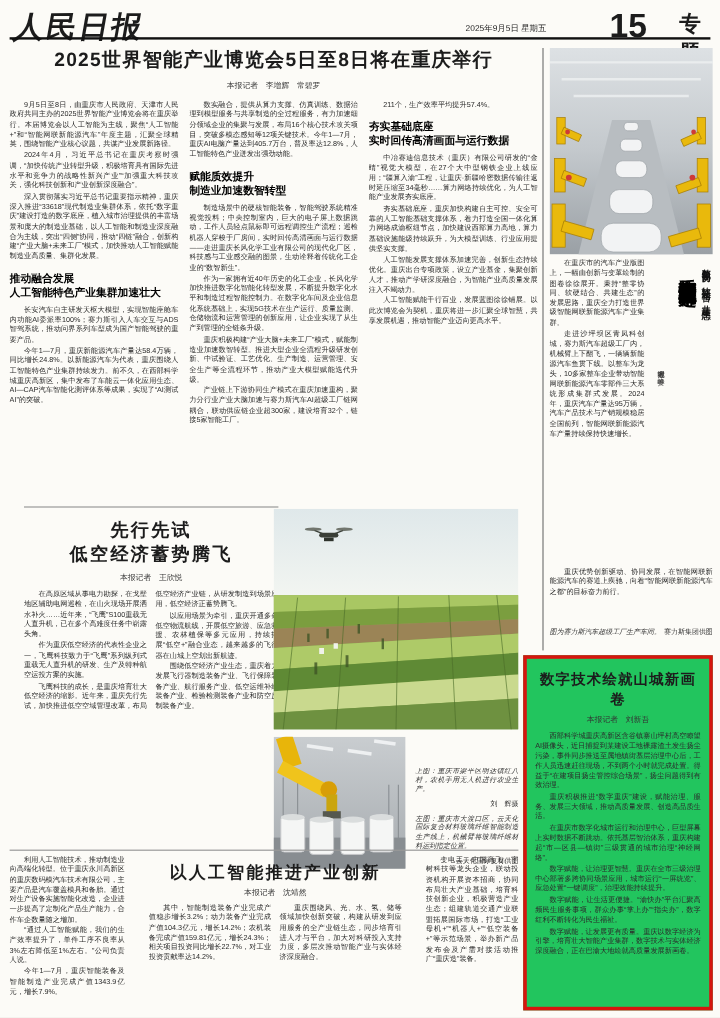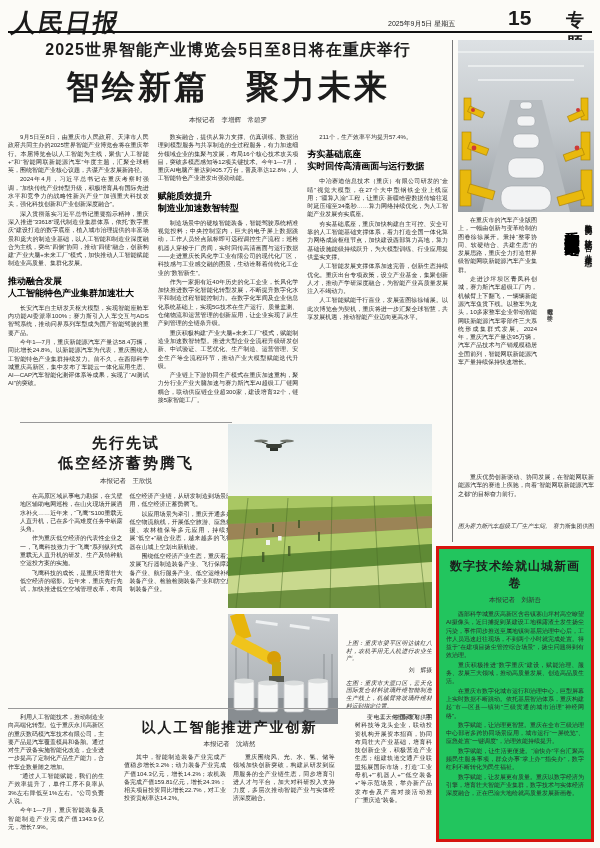--- a/index.html
+++ b/index.html
@@ -3,21 +3,21 @@
 <meta charset="utf-8">
 <style>
   html,body{margin:0;padding:0;}
   body{font-family:"Liberation Sans",sans-serif;color:#1c1c1c;background:#e9e7e2;}
   .page{position:relative;width:600px;height:848px;background:#fcfbf7;overflow:hidden;}
 
   
   .masthead{position:absolute;left:12px;top:6px;font-family:"DejaVu Serif",serif;
     font-size:25px;font-weight:900;transform:skewX(-10deg);letter-spacing:2px;}
   .hdr-date{position:absolute;left:388px;top:19px;font-size:7px;color:#222;}
-  .hdr-pagenum{position:absolute;left:508px;top:6px;font-size:21px;font-weight:700;}
+  .hdr-pagenum{position:absolute;left:508px;top:6px;font-size:28px;font-weight:700;}
   .hdr-section{position:absolute;left:540px;top:8px;font-size:18px;font-weight:700;letter-spacing:5px;margin-left:26px;}
   .hdr-rule{position:absolute;left:8px;top:31px;width:584px;height:2px;background:#111;}
 
   
   .para{font-size:6px;line-height:8.3px;text-align:justify;text-indent:12px;color:#2b2b2b;margin:0 0 1px 0;}
   .subhead{font-weight:700;font-size:9px;line-height:12px;margin:7px 0 5px 0;color:#000;}
   .byline{font-size:6.5px;color:#333;text-align:center;}
 
   
   .main-art{position:absolute;left:8px;top:36px;width:440px;height:380px;}
@@ -81,21 +81,20 @@
 <div class="page">
 
   <div class="masthead">人民日报</div>
   <div class="hdr-date">2025年9月5日  星期五</div>
   <div class="hdr-pagenum">15</div>
   <div class="hdr-section">专题</div>
   <div class="hdr-rule"></div>
 
   <div class="main-art">
     <div class="main-kicker">2025世界智能产业博览会5日至8日将在重庆举行</div>
-    <div class="main-headline">智绘新篇　聚力未来</div>
     <div class="byline main-byline">本报记者　李增辉　常碧罗</div>
     <div class="main-cols">
       <div class="main-col">
           <div class="para">9月5日至8日，由重庆市人民政府、天津市人民政府共同主办的2025世界智能产业博览会将在重庆举行。本届博览会以人工智能为主线，聚焦“人工智能+”和“智能网联新能源汽车”年度主题，汇聚全球精英，围绕智能产业核心议题，共谋产业发展新路径。</div>
           <div class="para">2024年4月，习近平总书记在重庆考察时强调，“加快传统产业转型升级，积极培育具有国际先进水平和竞争力的战略性新兴产业”“加强重大科技攻关，强化科技创新和产业创新深度融合”。</div>
           <div class="para">深入贯彻落实习近平总书记重要指示精神，重庆深入推进“33618”现代制造业集群体系，依托“数字重庆”建设打造的数字底座，植入城市治理提供的丰富场景和庞大的制造业基础，以人工智能和制造业深度融合为主线，突出“四侧”协同，推动“四链”融合，创新构建“产业大脑+未来工厂”模式，加快推动人工智能赋能制造业高质量、集群化发展。</div>
           <div class="subhead">
             <div>推动融合发展</div>
             <div>人工智能特色产业集群加速壮大</div>
           </div>

